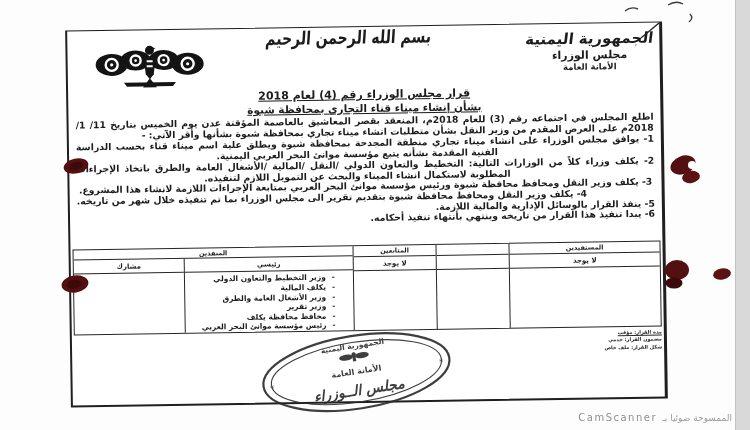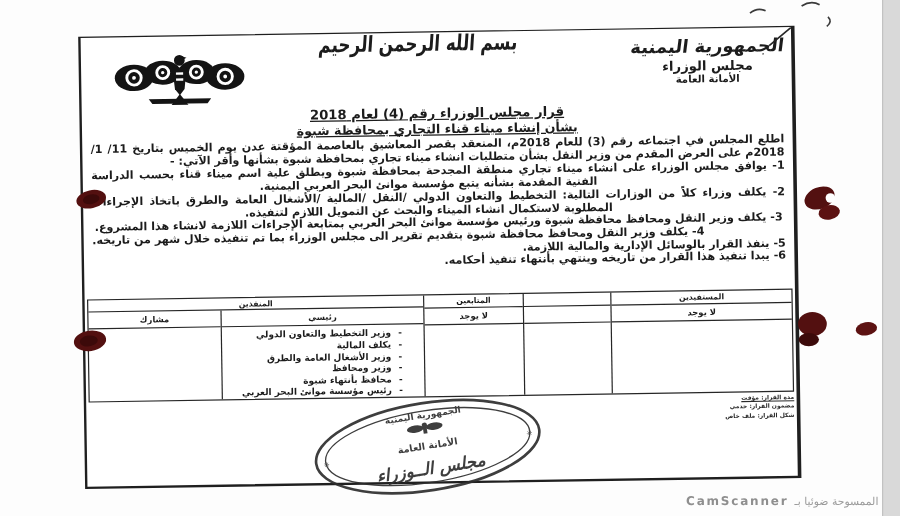--- a/index.html
+++ b/index.html
@@ -49,21 +49,21 @@
   .impl-dash{flex:none;}
   
   .notes{position:absolute;top:306px;right:2px;width:95px;direction:rtl;text-align:right;
          font-size:5px;line-height:7.4px;font-weight:bold;color:#2a2a2a;}
   .note-u{text-decoration:underline;}
   
   .stamp{position:absolute;left:186px;top:306px;width:196px;height:78px;transform:rotate(-8deg);opacity:.92;}
   
   .watermark{position:absolute;right:18px;bottom:5px;direction:rtl;color:#9a9a9a;white-space:nowrap;}
   .wm-ar{font-size:9px;margin-top:10px;}
-  .wm-brand{font-size:10px;letter-spacing:1.5px;color:#8f8f8f;font-family:"DejaVu Sans",sans-serif;font-weight:bold;}
+  .wm-brand{font-size:10px;letter-spacing:1.5px;color:#8f8f8f;font-family:"DejaVu Sans",sans-serif;}
   
   .artifacts{position:absolute;left:0;top:0;width:750px;height:430px;pointer-events:none;}
 </style>
 </head>
 <body>
 
 <div class="page">
 
   <div class="scan-strip"></div>
 
@@ -149,25 +149,25 @@
               <div class="impl-row">
                   <span class="impl-dash">-</span>
                   <span>يكلف المالية</span>
                 </div>
               <div class="impl-row">
                   <span class="impl-dash">-</span>
                   <span>وزير الأشغال العامة والطرق</span>
                 </div>
               <div class="impl-row">
                   <span class="impl-dash">-</span>
-                  <span>وزير ومحافظ</span>
-                </div>
-              <div class="impl-row">
-                  <span class="impl-dash">-</span>
-                  <span>محافظ بأنتهاء شبوة</span>
+                  <span>وزير تقرير</span>
+                </div>
+              <div class="impl-row">
+                  <span class="impl-dash">-</span>
+                  <span>محافظ محافظة يكلف</span>
                 </div>
               <div class="impl-row">
                   <span class="impl-dash">-</span>
                   <span>رئيس مؤسسة موانئ البحر العربي</span>
                 </div>
             </div>
           </div>
           <div class="subcol subcol-participant">
             <div class="cell subv">مشارك</div>
             <div class="cell rest"></div>

